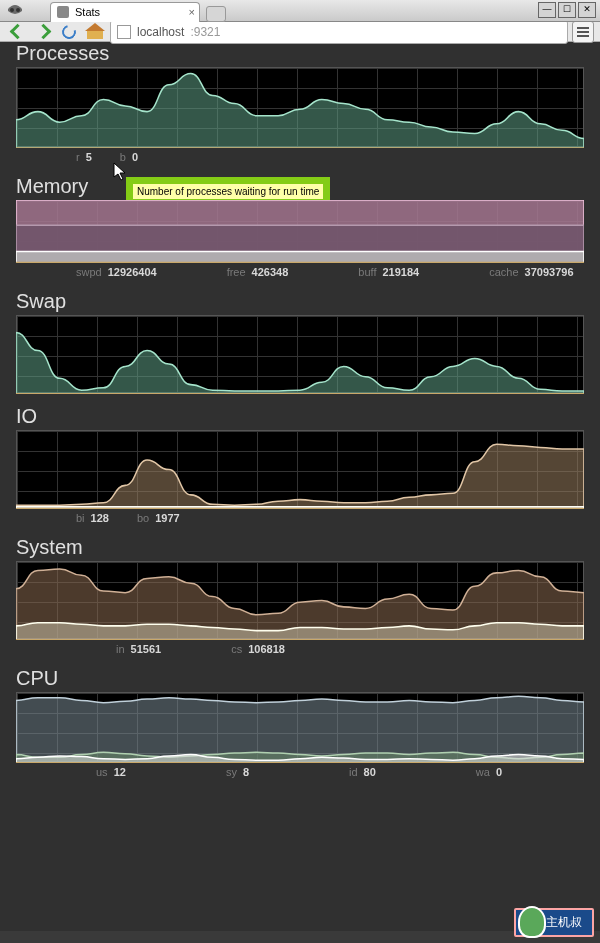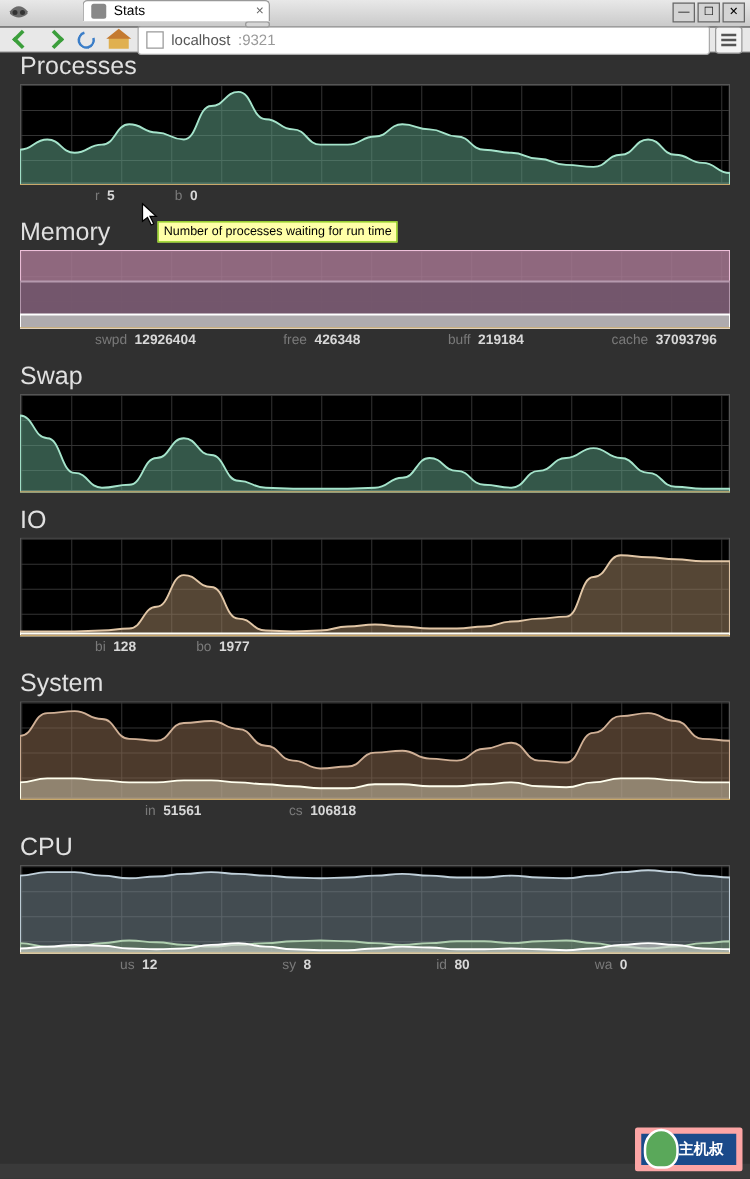--- a/index.html
+++ b/index.html
@@ -15,21 +15,21 @@
   height: 22px;
   background: linear-gradient(#e8e8e8, #cacaca);
   border-bottom: 1px solid #888;
   display: flex; align-items: center;
   padding: 0 4px;
   position: relative;
 }
 .incognito { width: 22px; height: 20px; display: flex; align-items:center; justify-content:center; }
 .win-controls { position:absolute; right:4px; top:2px; display:flex; gap:2px;}
 .win-btn { width:18px; height:16px; background:#d4d4d4; border:1px solid #666; font-size:9px; text-align:center; line-height:13px;}
-.tabrow { display:flex; align-items:flex-end; height:22px; margin-left:40px;flex-direction:column;}
+.tabrow { display:flex; align-items:flex-end; height:22px; margin-left:24px;}
 .tab {
   background:#fff; border:1px solid #999; border-bottom:none;
   border-radius:4px 4px 0 0; padding:2px 8px 2px 6px; font-size:11px; 
   display:flex; align-items:center; gap:6px; height:20px; min-width:150px;
   position:relative;
 }
 .tab .favicon{ width:12px;height:12px;background:#888;border-radius:2px;}
 .tab .close{ position:absolute; right:4px; font-size:11px; color:#666;}
 .newtab { width:20px;height:16px;background:#d6d6d6;border:1px solid #999; margin-left:6px; border-radius:3px;}
 .navbar {
@@ -64,35 +64,35 @@
 .chart-bg{
   position:absolute; inset:0;
   background-color:#000;
   background-image: linear-gradient(#333 1px, transparent 1px),
                     linear-gradient(90deg, #333 1px, transparent 1px);
   background-size: 40px 20px;
   border:1px solid #555;
 }
 svg.chart{ position:relative; display:block; width:100%;}
 .axis-line{ stroke:#c9a86a; stroke-width:1;}
-.metrics{ display:flex; gap:48px; padding:4px 0 0 60px; font-size:11px;}
+.metrics{ display:flex; gap:28px; padding:4px 0 0 60px; font-size:11px;}
 .metric .key{ color:#7a7a7a; margin-right:6px;}
 .metric .val{ color:#d8d8d8; font-weight:bold;}
 
 
 .cursor{ position:absolute; width:14px; height:20px; pointer-events:none;}
 .tooltip{
-  position:absolute; background:#ffffa8; border:1px solid #84cc16;
+  position:absolute; background:#ffffa8; border:7px solid #84cc16;
   font-size:10px; padding:2px 4px; color:#000; pointer-events:none; white-space:nowrap;
 }
 
 .watermark{
   position:absolute; right:6px; bottom:6px;
   background:#1a4a8a; color:#fff; font-size:12px; padding:4px 10px 4px 30px;
-  border:5px solid #fca5a5; border-radius:2px;font-weight:bold;
+  border:2px solid #fca5a5; border-radius:2px;
 }
 .watermark::before{
   content:''; position:absolute; left:2px; top:-4px; width:24px; height:28px;
   background:#5aa85a; border-radius:50% 50% 40% 40%;
   border:2px solid #fff;
 }
 </style>
 </head>
 <body>
 

